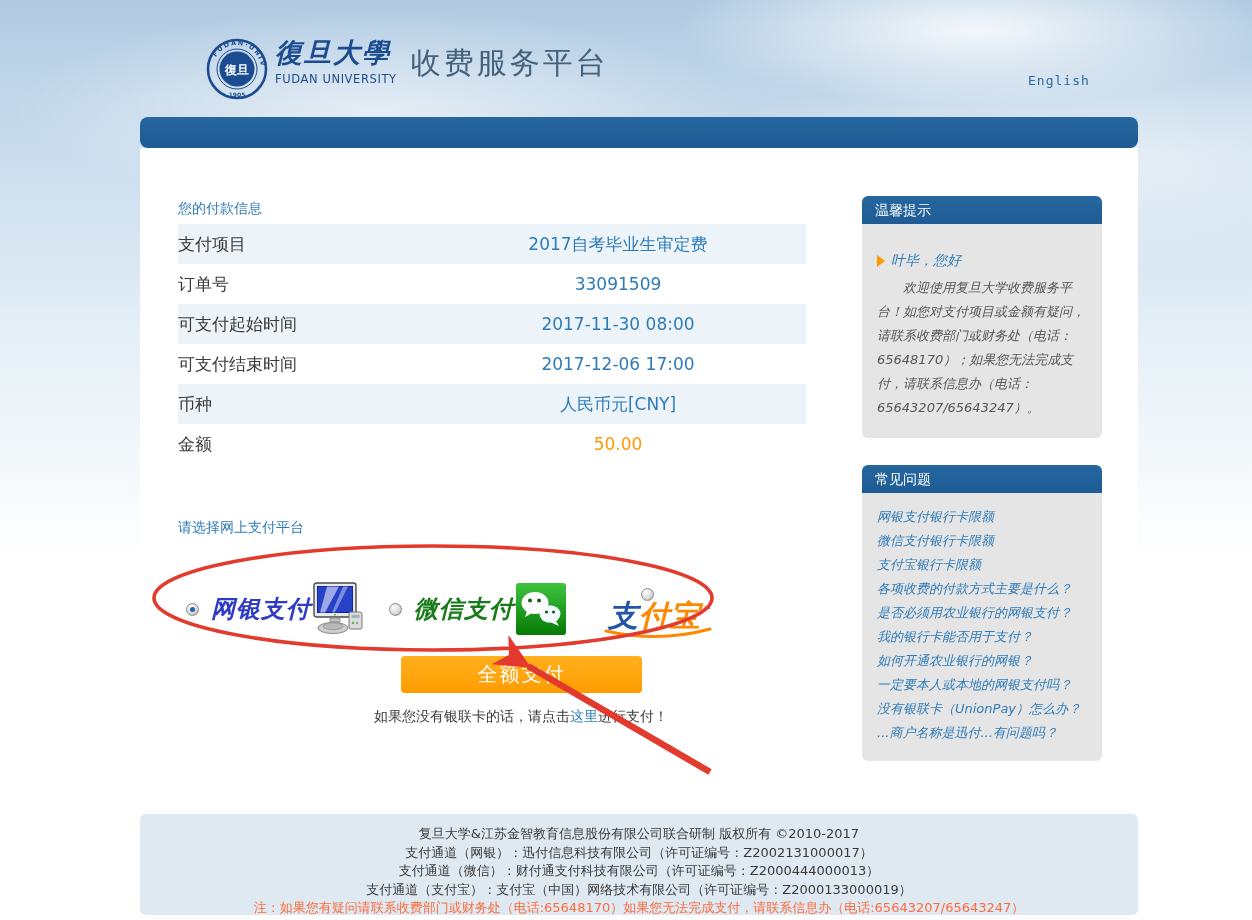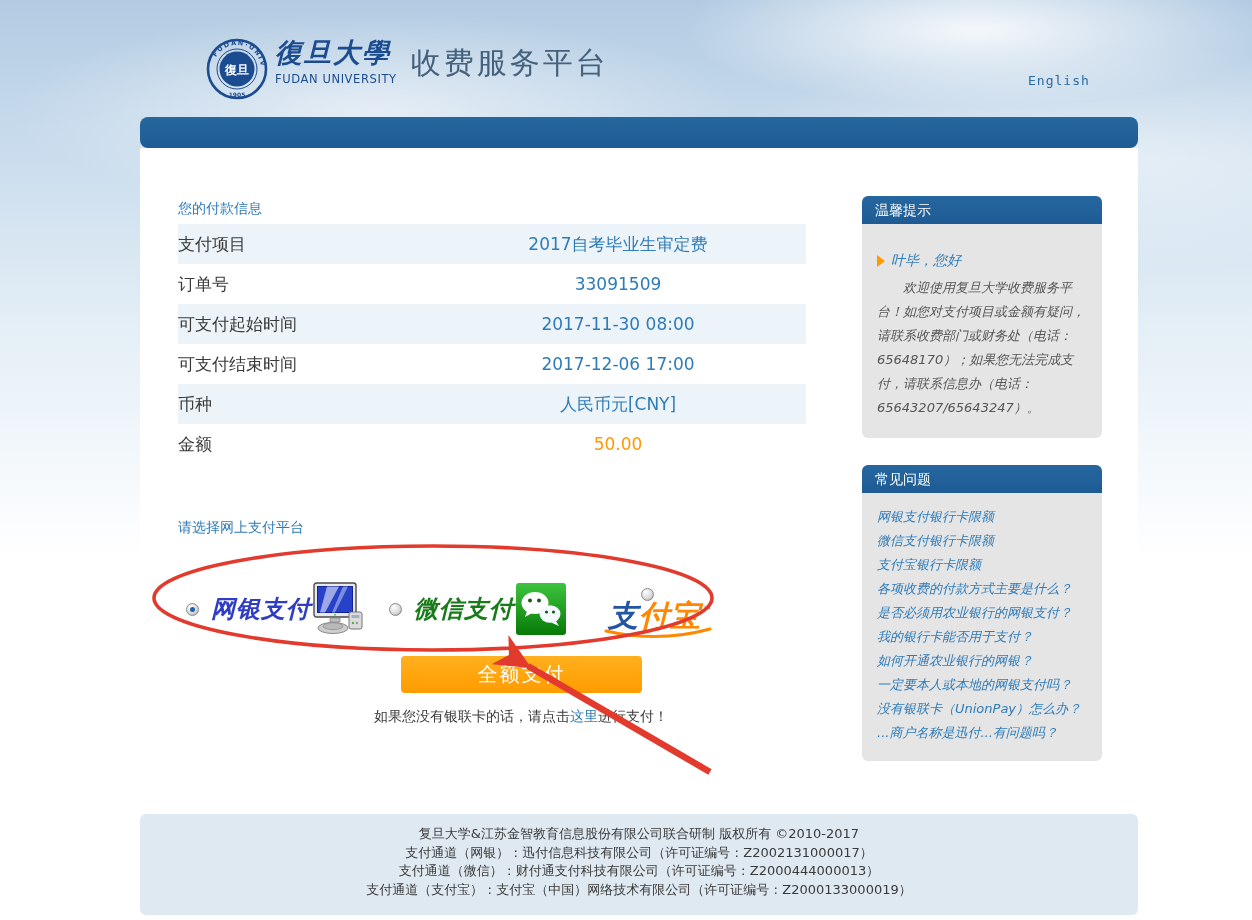--- a/index.html
+++ b/index.html
@@ -228,20 +228,21 @@
       <a class="faq-item">没有银联卡（UnionPay）怎么办？</a>
       <a class="faq-item">...商户名称是迅付...有问题吗？</a>
     </div>
   </div>
 
   <div class="abs footer">
     <div class="f-line">复旦大学&amp;江苏金智教育信息股份有限公司联合研制 版权所有 ©2010-2017</div>
     <div class="f-line">支付通道（网银）：迅付信息科技有限公司（许可证编号：Z2002131000017）</div>
     <div class="f-line">支付通道（微信）：财付通支付科技有限公司（许可证编号：Z2000444000013）</div>
     <div class="f-line">支付通道（支付宝）：支付宝（中国）网络技术有限公司（许可证编号：Z2000133000019）</div>
+    <div class="f-line warn">注：如果您有疑问请联系收费部门或财务处（电话:65648170）如果您无法完成支付，请联系信息办（电话:65643207/65643247）</div>
   </div>
 </div>
 
 <svg class="abs annotation" viewBox="0 0 610 255">
   <ellipse cx="293" cy="63" rx="279" ry="52" fill="none" stroke="#e23a2c" stroke-width="3.6"></ellipse>
   <defs>
     <marker id="arrowhead" markerWidth="5.6" markerHeight="5.2" refX="0.6" refY="2.6" orient="auto">
       <path d="M5.6,0 L0,2.6 L5.6,5.2 L4,2.6 z" fill="#e23a2c"></path>
     </marker>
   </defs>

